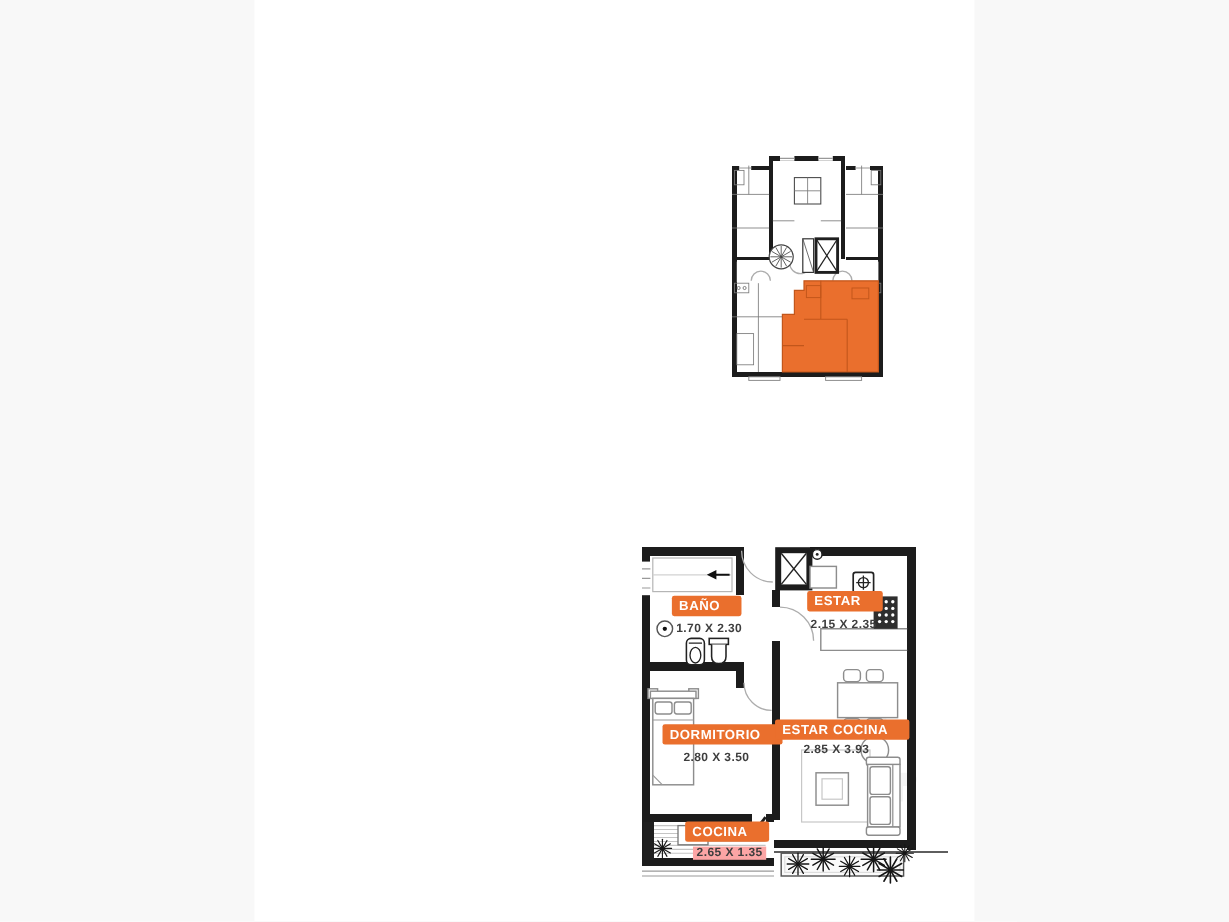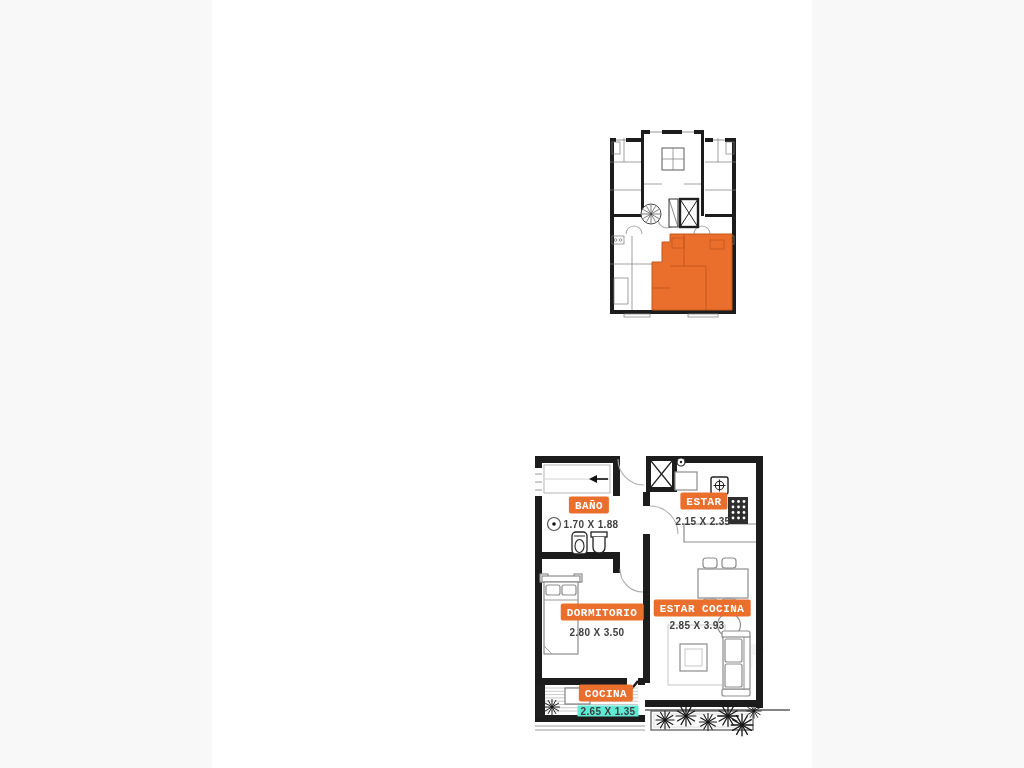--- a/index.html
+++ b/index.html
@@ -3,25 +3,25 @@
 <meta charset="utf-8">
 <style>
   html,body{margin:0;padding:0;}
   body{font-family:"Liberation Sans", sans-serif; background:var(--page-margin,#f8f8f8);}
   .screen{position:relative;width:1024px;height:768px;overflow:hidden;background:var(--page-margin,#f8f8f8);}
   .canvas{position:absolute;left:212px;top:0;width:600px;height:768px;background:var(--canvas-white,#fff);}
   .keyplan{position:absolute;left:606px;top:128px;width:134px;height:192px;}
   .mainplan{position:absolute;left:528px;top:448px;width:266px;height:310px;}
   .mainplan svg,.keyplan svg{position:absolute;left:0;top:0;}
   .badge{position:absolute;transform:translate(-50%,-50%);background:var(--accent-orange,#EA6F2D);
-         color:#fff;font-weight:bold;font-size:11px;letter-spacing:.45px;padding:3px 6px 2px 6px;
-         border-radius:2px;white-space:nowrap;z-index:3;font-family:Liberation Mono, monospace;}
+         color:#fff;font-weight:bold;font-size:11px;letter-spacing:.45px;padding:3px 18px 2px 6px;
+         border-radius:2px;white-space:nowrap;z-index:3;}
   .dim{position:absolute;transform:translate(-50%,-50%);color:var(--dim-text,#3e3e3e);font-weight:bold;
        font-size:10px;letter-spacing:.35px;white-space:nowrap;z-index:3;}
-  .dim.on-hatch{background:#5eead4;padding:0 3px;}
+  .dim.on-hatch{background:#fca5a5;padding:0 3px;}
   
   .wall{fill:var(--wall-black,#1c1c1c);}
   .thin{stroke:#8d8d8d;stroke-width:1.2;fill:#fff;}
   .thin-n{stroke:#8d8d8d;stroke-width:1.2;fill:none;}
   .lite{stroke:#c7c7c7;stroke-width:1;fill:none;}
   .dark{stroke:#222;stroke-width:1.3;fill:#fff;}
   .arc{stroke:#adadad;stroke-width:1.1;fill:none;}
   .hatch{stroke:#c4c4c4;stroke-width:.9;}
   .kthin{stroke:#7a7a7a;stroke-width:.7;fill:none;}
   .kmed{stroke:#4a4a4a;stroke-width:.9;fill:#fff;}
@@ -296,21 +296,21 @@
         <use href="#burst" transform="translate(137,272)"></use>
         <use href="#burst" transform="translate(158,268) scale(1.1)"></use>
         <use href="#burst" transform="translate(180,274) scale(0.95)"></use>
         <use href="#burst" transform="translate(200,268) scale(1.15)"></use>
         <use href="#burst" transform="translate(214,277) scale(1.2)"></use>
         <use href="#burst" transform="translate(226,263) scale(0.8)"></use>
       </g>
     </svg>
 
     <div class="badge" style="left:61px;top:57px">BAÑO</div>
-    <div class="dim" style="left:63px;top:76px">1.70 X 1.88</div>
+    <div class="dim" style="left:63px;top:76px">1.70 X 2.30</div>
 
     <div class="badge" style="left:176px;top:53px">ESTAR</div>
     <div class="dim" style="left:175px;top:73px">2.15 X 2.35</div>
 
     <div class="badge" style="left:74px;top:164px">DORMITORIO</div>
     <div class="dim" style="left:69px;top:184px">2.80 X 3.50</div>
 
     <div class="badge" style="left:174px;top:160px">ESTAR COCINA</div>
     <div class="dim" style="left:169px;top:177px">2.85 X 3.93</div>
 

